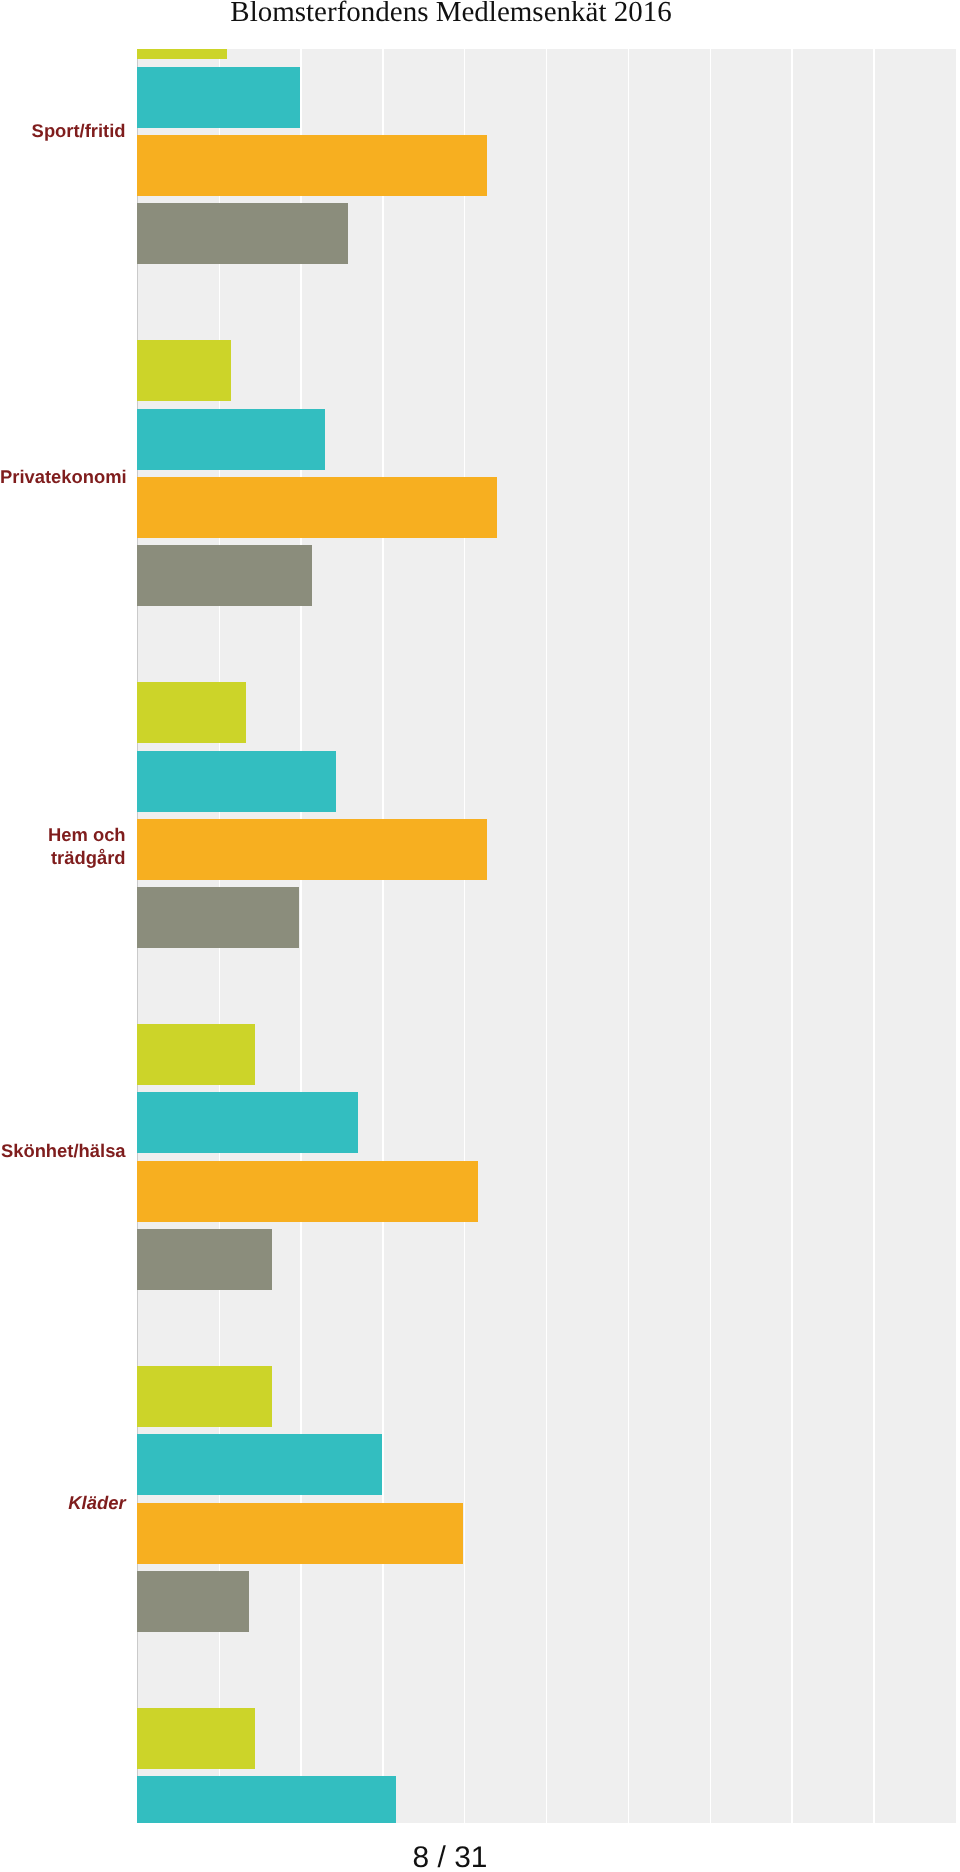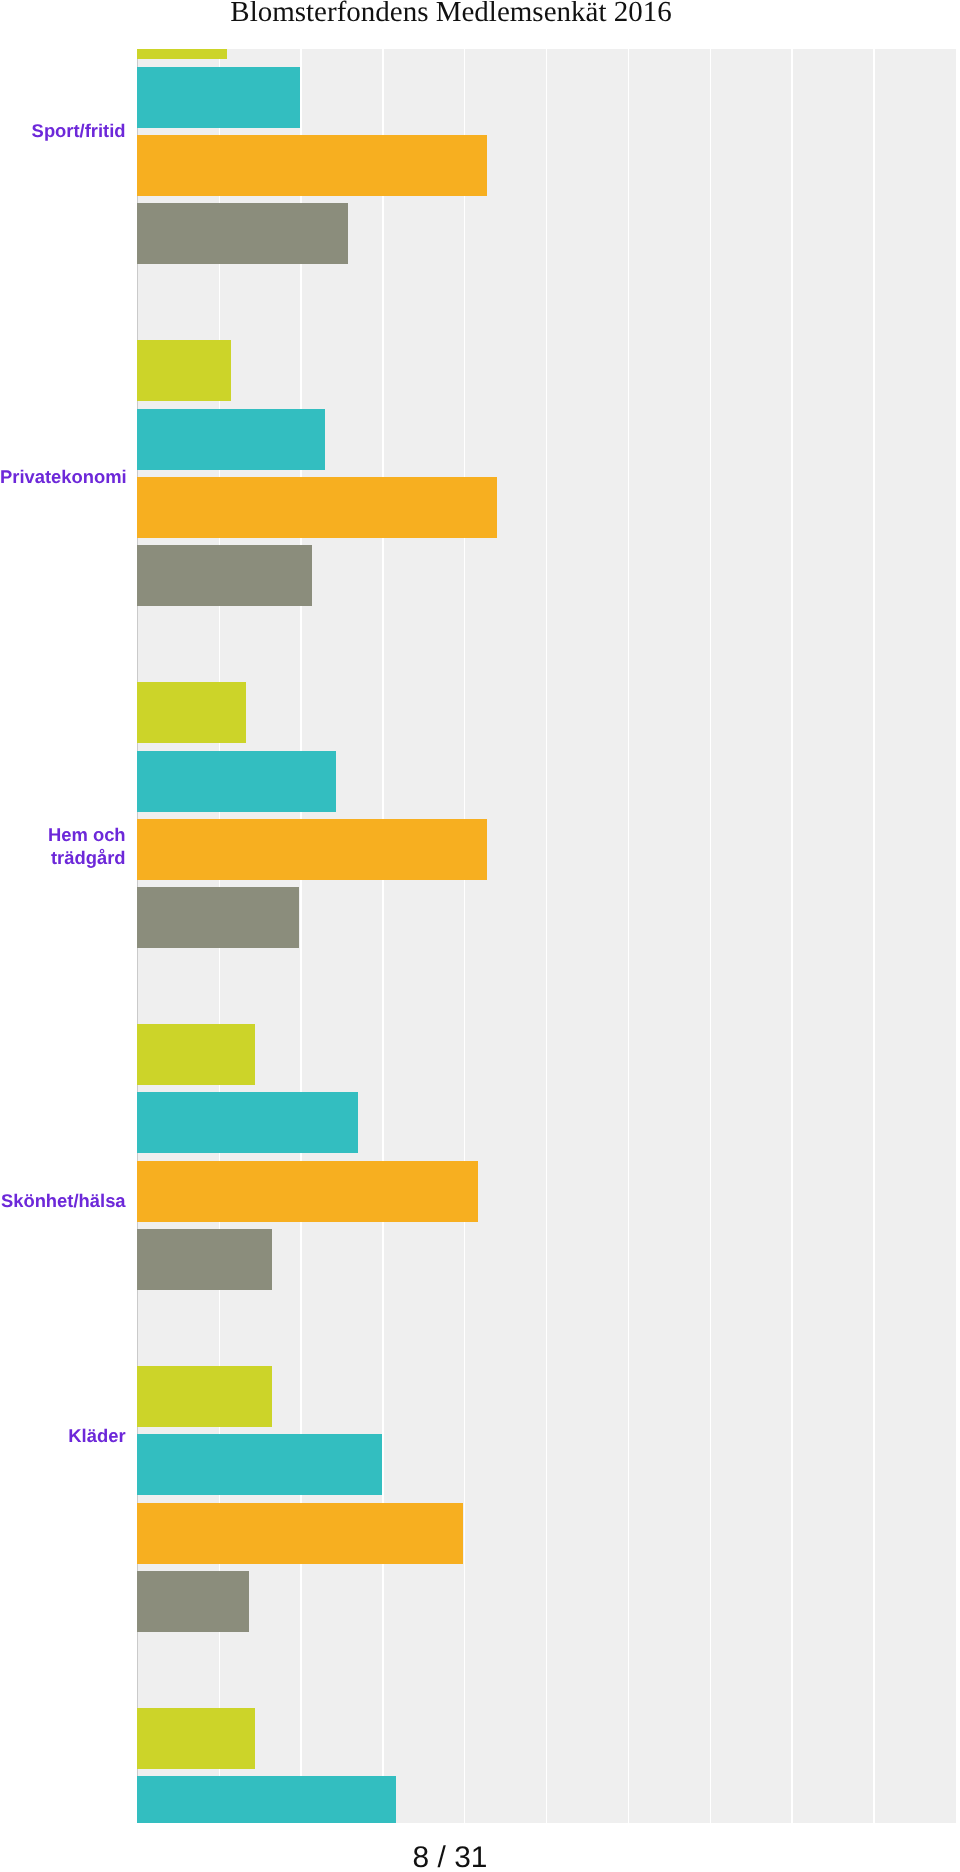--- a/index.html
+++ b/index.html
@@ -15,21 +15,21 @@
 
   .plot{position:absolute;left:137.4px;top:48.5px;width:818.3px;height:1774.3px;
         background:#efefef;overflow:hidden;}
   .axis-y{position:absolute;left:-0.4px;top:0;width:1.2px;height:1774.3px;
           background:#cacaca;}
   .gl{position:absolute;top:0;bottom:0;width:1.35px;background:#ffffff;}
   .bar{position:absolute;left:0;height:61px;}
 
   .labels{position:absolute;left:0px;top:0px;width:125.6px;height:1872px;}
   .lbl{position:absolute;right:0px;width:125.6px;font-weight:bold;font-size:18.4px;
-       color:#6d28d9;text-align:right;line-height:23.4px;}
+       color:#7f1d1d;text-align:right;line-height:23.4px;}
 
   .pagenum{position:absolute;width:960px;text-align:center;
            font-family:"Liberation Sans",sans-serif;
            font-size:29.9px;color:#111111;line-height:34px;}
 </style>
 </head>
 <body>
 
 <div class="page">
 
@@ -71,19 +71,19 @@
         <div class="bar" style="top: 1522.4px; height: 61px; width: 112.107px; background: rgb(139, 141, 124);"></div>
         <div class="bar" style="top: 1659.4px; height: 61px; width: 117.835px; background: rgb(204, 212, 41);"></div>
         <div class="bar" style="top: 1727.7px; height: 61px; width: 258.583px; background: rgb(51, 190, 192);"></div>
       </div>
   </div>
 
   <div class="labels" id="labels">
       <div class="lbl" style="top: 119.05px;">Sport/fritid</div>
       <div class="lbl" style="top: 465px;">Privatekonomi</div>
       <div class="lbl" style="top: 823px;">Hem och trädgård</div>
-      <div class="lbl" style="top: 1189px;">Skönhet/hälsa</div>
-      <div class="lbl" style="top: 1424px;">Kläder</div>
+      <div class="lbl" style="top: 1139px;">Skönhet/hälsa</div>
+      <div class="lbl" style="top: 1491px; font-style: italic;">Kläder</div>
     </div>
 
   <div class="pagenum" style="left: -30px; top: 1841px;">8 / 31</div>
 
 </div>
 
 </body></html>

